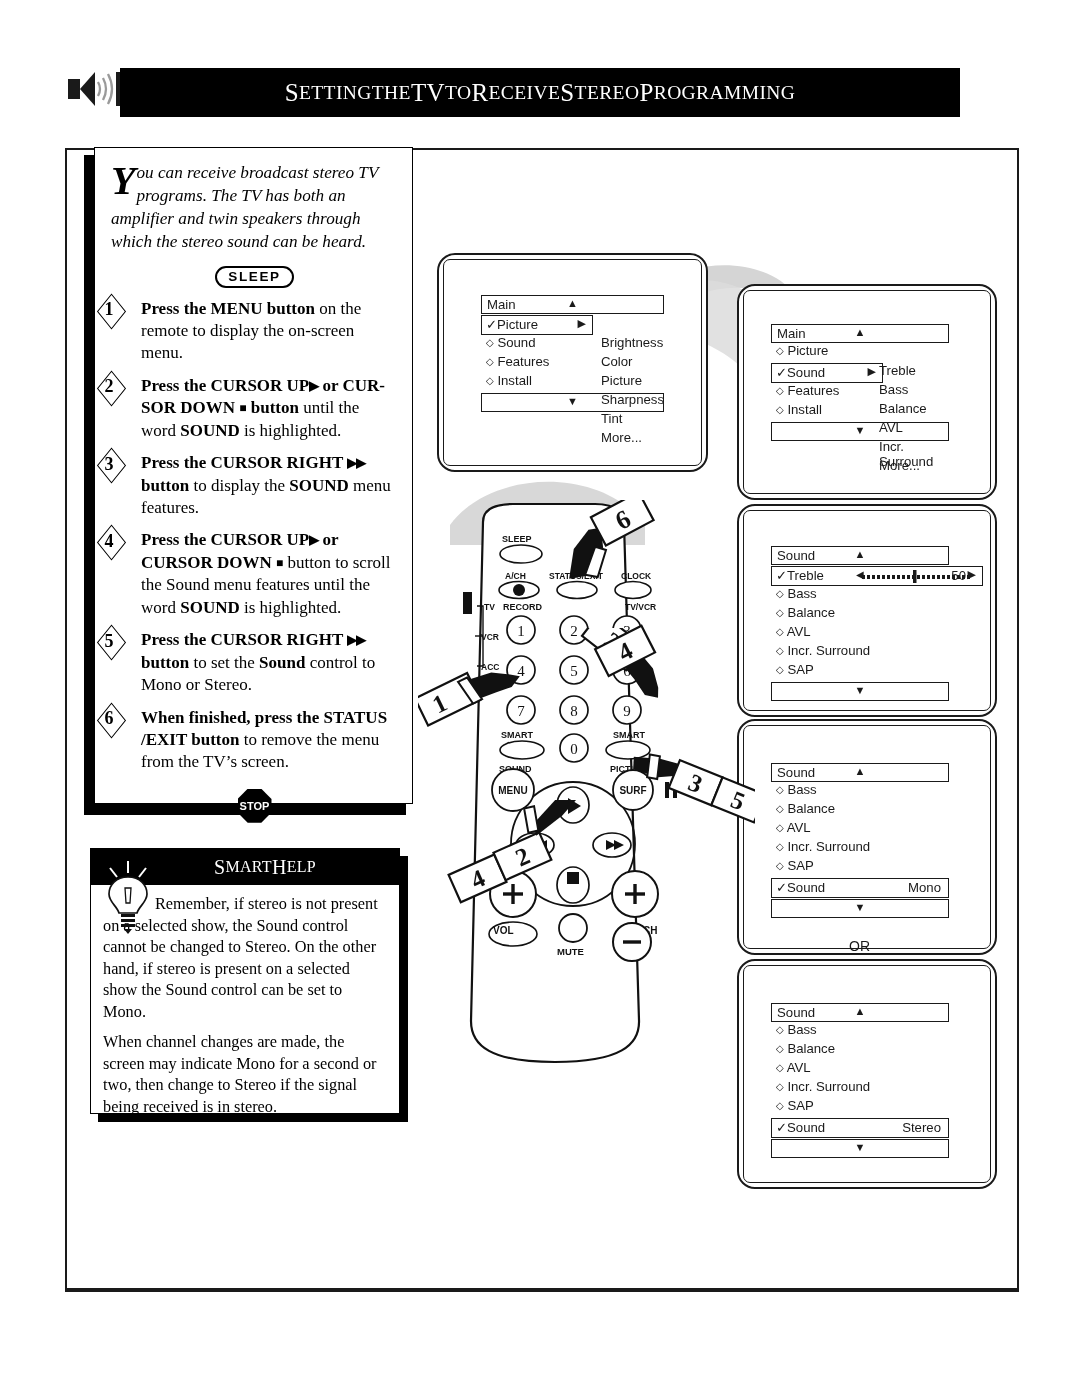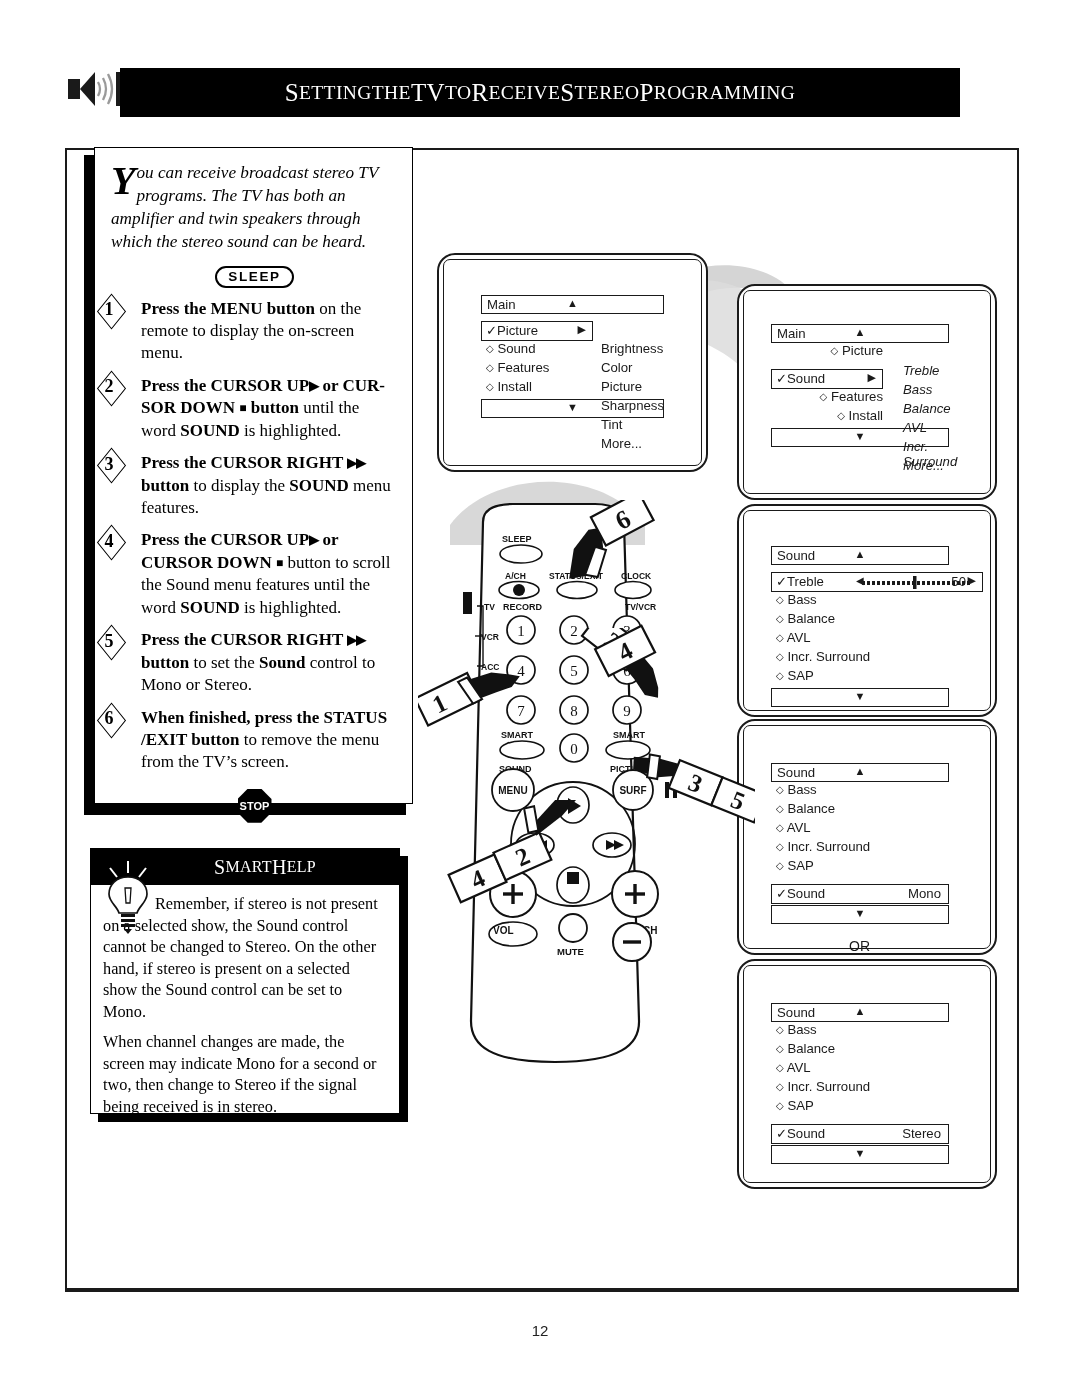--- a/index.html
+++ b/index.html
@@ -108,21 +108,21 @@
   .osd .hdrrow{
     border:1.3px solid #1a1a1a;height:19px;position:relative;box-sizing:border-box;
   }
   .osd .hdrrow .lbl{position:absolute;left:5px;top:1px;}
   .osd .hdrrow .up{position:absolute;left:0;top:1px;width:100%;text-align:center;font-size:11px;}
   .osd .footrow{
     border:1.3px solid #1a1a1a;height:19px;position:relative;box-sizing:border-box;
   }
   .osd .footrow .dn{position:absolute;left:0;top:1px;width:100%;text-align:center;font-size:11px;}
   .osd .selrow{
-    border:1.3px solid #1a1a1a;height:20px;position:relative;box-sizing:border-box;margin-top:7px;
+    border:1.3px solid #1a1a1a;height:20px;position:relative;box-sizing:border-box;margin-top:1px;
   }
   .osd .selrow .lbl{position:absolute;left:4px;top:1px;}
   .osd .selrow .rt{position:absolute;right:6px;top:1px;font-size:11px;}
   .osd .selrow .val{position:absolute;right:7px;top:1px;}
   .osd .row{height:19px;position:relative;padding-left:5px;}
   .osd .row .dia{font-size:10px;vertical-align:1px;}
   .osd-right{position:absolute;}
   .osd-right div{height:19px;}
   .slider{
     position:absolute;left:88px;top:3px;width:112px;height:13px;
@@ -278,30 +278,30 @@
           </div>
         </div>
       </div>
       <div class="tvbox" style="left: 737px; top: 284px; width: 256px; height: 212px;">
         <div class="osd" style="left: 32px; top: 38px; width: 178px;">
           <div class="hdrrow">
             <span class="lbl">Main</span>
             <span class="up">▲</span>
           </div>
           <div style="position: relative;">
-            <div style="width: 112px; text-align: right;">
+            <div style="width: 112px;">
               <div class="row"><span class="dia">◇</span> <span>Picture</span></div>
               <div class="selrow">
                 <span class="lbl">✓Sound</span>
                 <span class="rt">▶</span>
               </div>
               <div class="row"><span class="dia">◇</span> <span>Features</span></div>
               <div class="row"><span class="dia">◇</span> <span>Install</span></div>
             </div>
-            <div class="osd-right" style="left: 132px; top: 20px; font-style: italic;">
+            <div class="osd-right" style="left: 108px; top: 20px;">
               <div>Treble</div>
               <div>Bass</div>
               <div>Balance</div>
               <div>AVL</div>
               <div>Incr. Surround</div>
               <div>More...</div>
             </div>
           </div>
           <div class="footrow" style="margin-top: 1px;">
             <span class="dn">▼</span>
@@ -540,14 +540,13 @@
   <svg style="position:absolute;left:558px;top:500px;width:130px;height:100px;">
     <g transform="rotate(-28 65 50)">
       <path d="M4 50 L22 26 L44 16 L56 20 L48 40 L28 58 Z" fill="#111"></path>
       <path d="M20 54 L42 34 L50 42 L30 62 Z" fill="#fff" stroke="#111" stroke-width="2"></path>
       <rect x="52" y="6" width="54" height="32" fill="#fff" stroke="#111" stroke-width="2.2"></rect>
       <text x="79" y="32" font-family="Liberation Serif, serif" font-size="26" font-weight="bold" fill="#111" text-anchor="middle">6</text>
     </g>
   </svg>
 
   <div class="bottom-rule"></div>
-  <div class="pageno">12</div>
 </div>
 
 </body></html>

